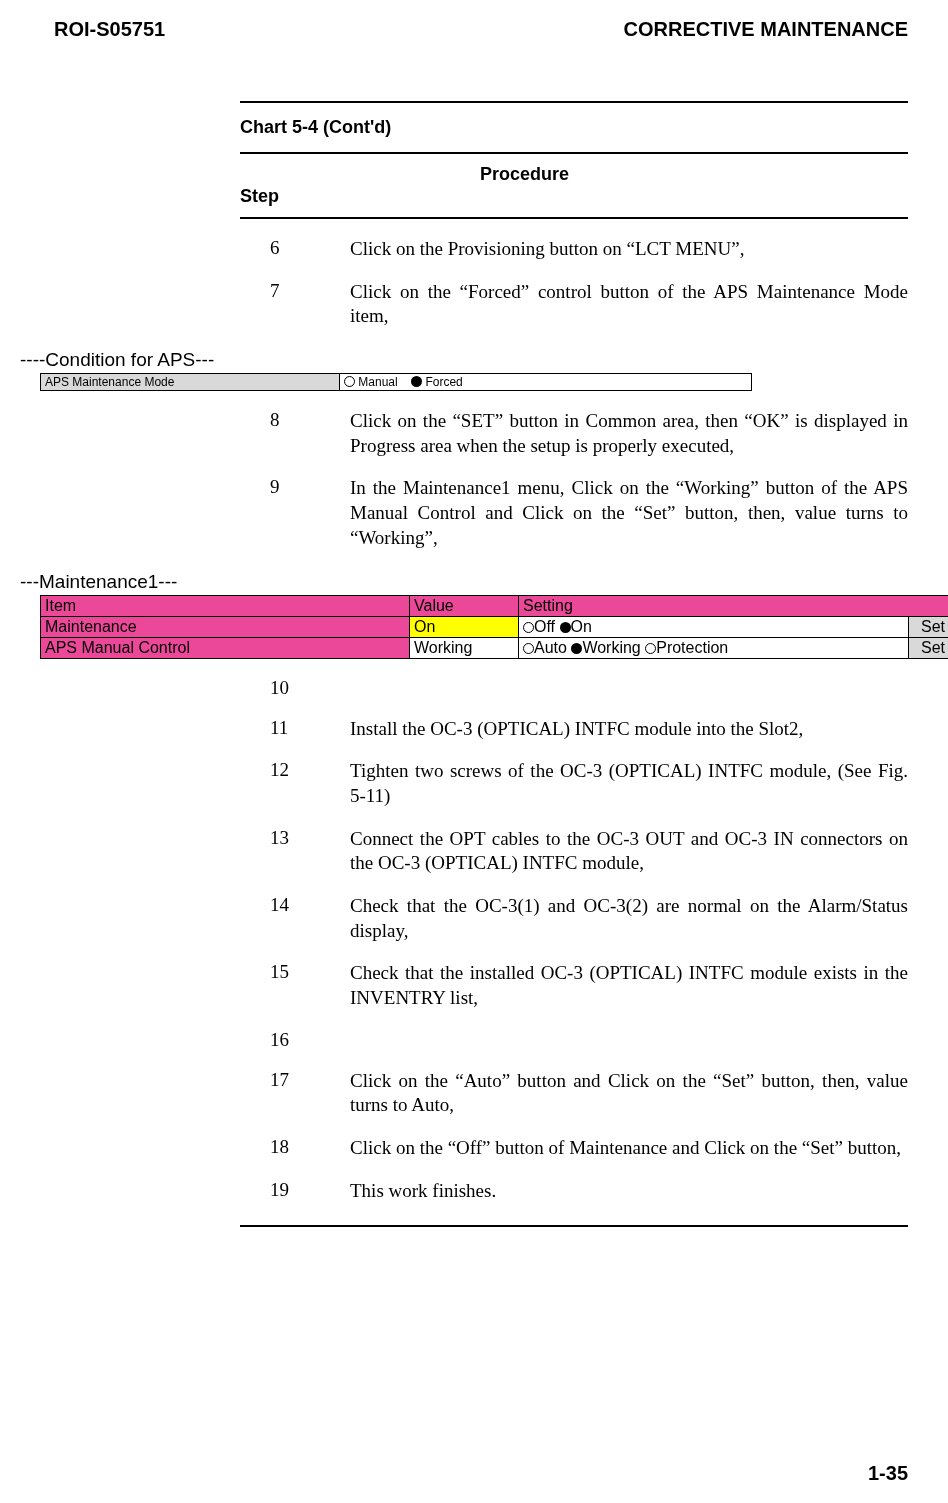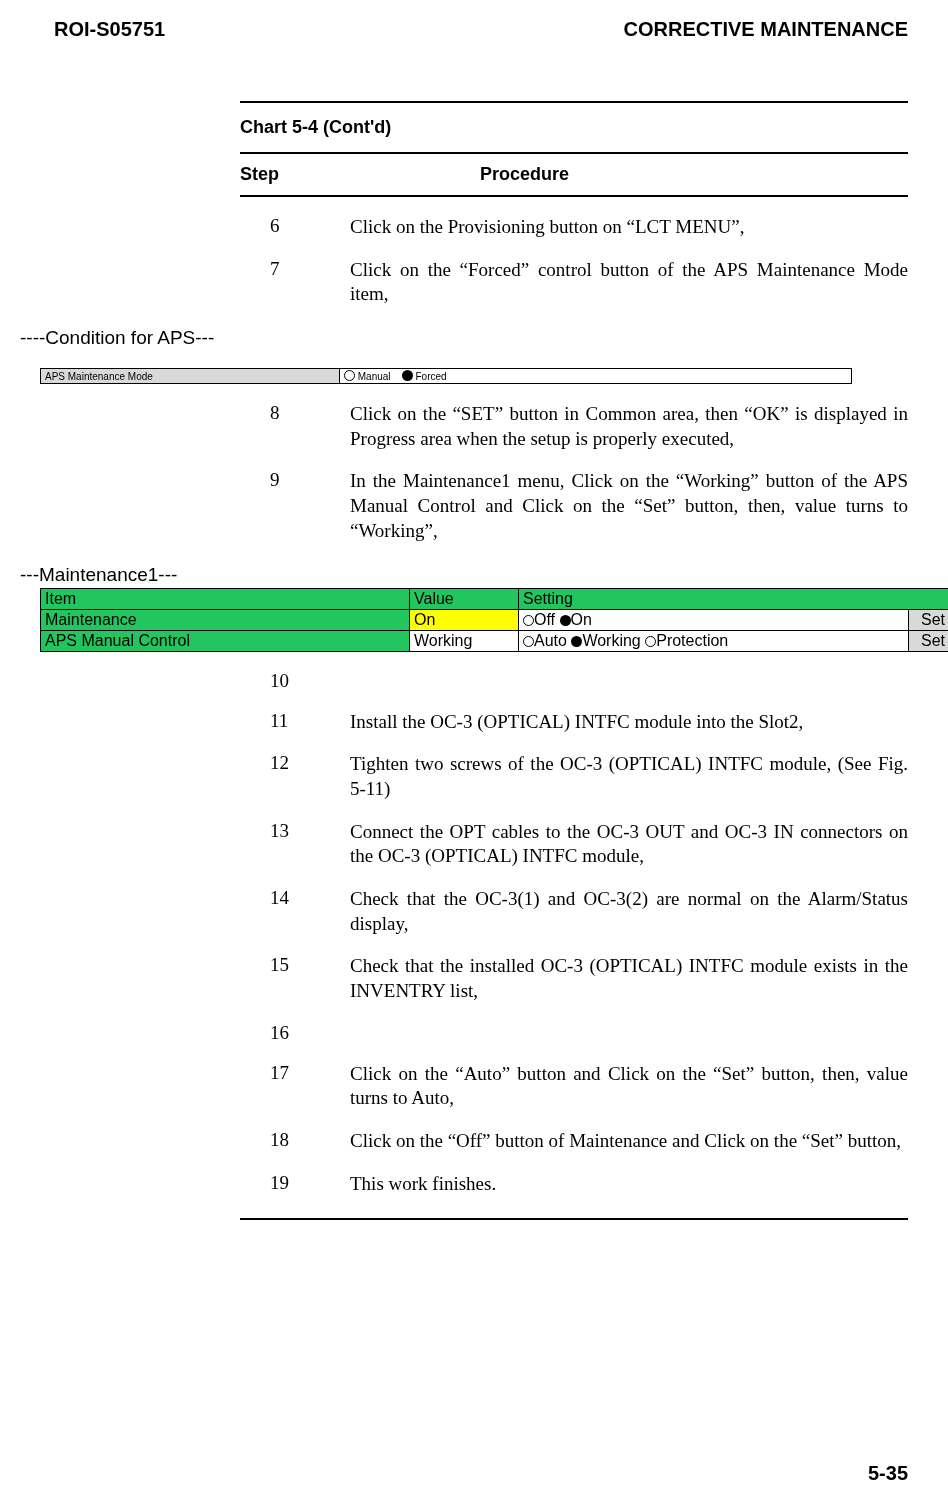--- a/index.html
+++ b/index.html
@@ -41,21 +41,21 @@
     font-size: 18px;
     padding: 14px 0;
   }
   .step-proc-row {
     display: flex;
     font-family: Arial, Helvetica, sans-serif;
     font-weight: bold;
     font-size: 18px;
     padding: 10px 0;
   }
-  .step-lbl { width: 240px; }
+  .step-lbl { width: 240px; margin-top: 22px; }
   .proc-lbl { flex: 1; }
   .step-row {
     display: flex;
     font-family: "Times New Roman", serif;
     font-size: 19px;
     margin-top: 18px;
   }
   .step-num {
     width: 80px;
     padding-left: 30px;
@@ -66,24 +66,24 @@
     line-height: 1.3;
   }
   .cond-heading {
     margin-top: 20px;
     margin-left: -20px;
     font-family: Arial, Helvetica, sans-serif;
     font-size: 19px;
   }
   table.cond {
     border-collapse: collapse;
-    width: 812px;
-    margin-top: 19px;
-    font-family: Arial, Helvetica, sans-serif;
-    font-size: 10px;
+    width: 712px;
+    margin-top: 2px;
+    font-family: Arial, Helvetica, sans-serif;
+    font-size: 12px;
   }
   table.cond td, table.cond th {
     border: 1px solid #000;
     padding: 1px 4px;
     text-align: left;
   }
   table.cond td.gray { background: #d9d9d9; }
   .maint-heading {
     margin-top: 20px;
     margin-left: -20px;
@@ -95,21 +95,21 @@
     width: 918px;
     margin-top: 2px;
     font-family: Arial, Helvetica, sans-serif;
     font-size: 16px;
   }
   table.maint td, table.maint th {
     border: 1px solid #000;
     padding: 1px 4px;
     text-align: left;
   }
-  table.maint td.gray { background: #22c55e; }
+  table.maint td.gray { background: #ec4899; }
   table.maint td.yellow { background: #ffff00; }
   table.maint td.setcell { text-align: center; background: #d9d9d9; }
   .radio-open {
     display: inline-block;
     width: 11px; height: 11px;
     border: 1.5px solid #000;
     border-radius: 50%;
     vertical-align: -1px;
     box-sizing: border-box;
   }
@@ -257,14 +257,14 @@
       <div class="step-text">Click on the “Off” button of Maintenance and Click on the “Set” button,</div>
     </div>
     <div class="step-row">
       <div class="step-num">19</div>
       <div class="step-text">This work finishes.</div>
     </div>
 
     <div class="end-hr"></div>
   </div>
 
-  <div class="page-num">5-35</div>
+  <div class="page-num">1-35</div>
 </div>
 
 </body></html>

